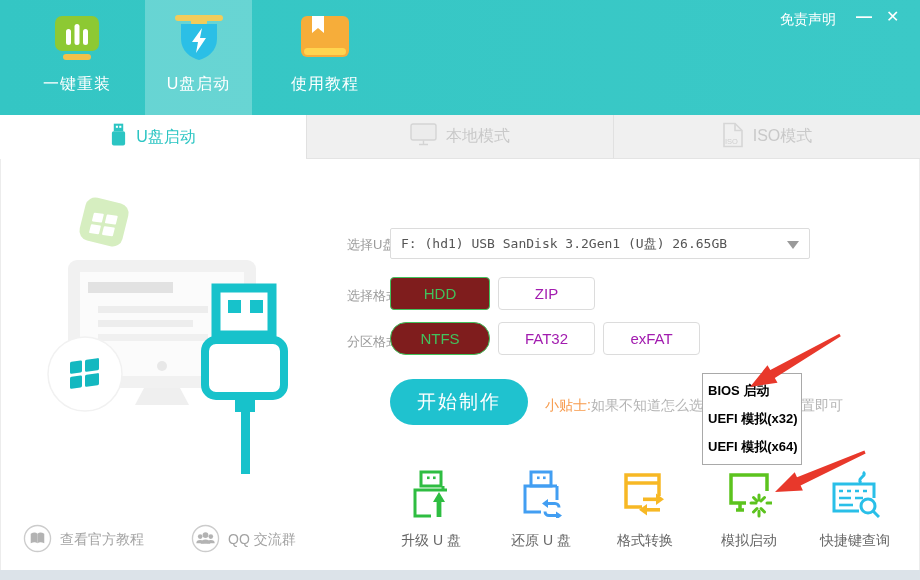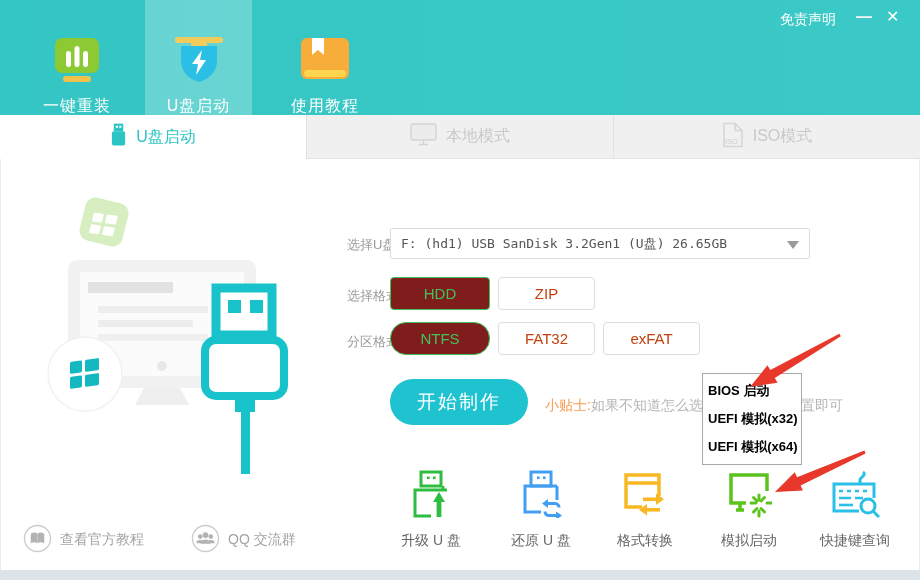--- a/index.html
+++ b/index.html
@@ -5,21 +5,21 @@
   html,body{margin:0;padding:0;}
   body{
     width:920px;height:580px;position:relative;overflow:hidden;
     font-family:"Liberation Sans","DejaVu Sans",sans-serif;
     background:#ffffff;
   }
   
   .header{position:absolute;left:0;top:0;width:920px;height:115px;
     background:linear-gradient(90deg,#34c6c4,#3bc9c7);}
   .nav-item{position:absolute;top:0;height:115px;display:flex;flex-direction:column;
-    align-items:center;box-sizing:border-box;padding-top:37px;cursor:pointer;}
+    align-items:center;box-sizing:border-box;padding-top:15px;cursor:pointer;}
   .nav-item.active{background:rgba(255,255,255,0.25);}
   .nav-item .nav-label{margin-top:9px;color:#ffffff;font-size:16px;letter-spacing:1px;}
   .nav1{left:27px;width:100px;}
   .nav2{left:145px;width:107px;}
   .nav3{left:272px;width:106px;}
   .disclaimer{position:absolute;left:780px;top:11px;color:#ffffff;font-size:14px;cursor:pointer;}
   .win-btn{position:absolute;top:8px;color:#ffffff;font-size:16px;cursor:pointer;line-height:18px;}
   .btn-min{left:856px;font-weight:bold;}
   .btn-close{left:886px;}
   .logo{position:absolute;left:712px;top:44px;display:flex;align-items:flex-start;}
@@ -38,21 +38,21 @@
     box-sizing:border-box;border-left:1px solid #ececec;border-right:1px solid #ececec;}
   .illustration{position:absolute;left:28px;top:178px;width:300px;height:300px;pointer-events:none;}
   .form-label{position:absolute;color:#9b9b9b;font-size:13px;}
   .usb-select{position:absolute;left:390px;top:228px;width:420px;height:31px;box-sizing:border-box;
     border:1px solid #dcdcdc;border-radius:2px;cursor:pointer;background:#fff;}
   .usb-select .val{position:absolute;left:10px;top:0;line-height:30px;
     font-family:"DejaVu Sans Mono","Liberation Mono",monospace;font-size:13px;color:#555;}
   .usb-select .arr{position:absolute;right:10px;top:12px;width:0;height:0;
     border-left:6px solid transparent;border-right:6px solid transparent;border-top:8px solid #9a9a9a;}
   .opt-btn{position:absolute;height:33px;box-sizing:border-box;border:1px solid #dcdcdc;
-    border-radius:4px;background:#ffffff;color:#c2410c;font-size:15px;text-align:center;
+    border-radius:4px;background:#ffffff;color:#a21caf;font-size:15px;text-align:center;
     line-height:31px;cursor:pointer;}
   .opt-btn.selected{border-color:#42c25d;color:#42c25d;background:#7f1d1d;}
   .start-btn{position:absolute;left:390px;top:379px;width:138px;height:46px;border-radius:23px;
     background:#1fc2cf;color:#ffffff;font-size:19px;text-align:center;line-height:46px;
     letter-spacing:2px;cursor:pointer;}
   .tip{position:absolute;left:545px;top:397px;font-size:14px;white-space:nowrap;z-index:1;}
   .tip .tip-label{color:#f79b4d;}
   .tip .tip-text{color:#b5b5b5;}
   .popup{position:absolute;left:702px;top:373px;width:100px;height:92px;background:#ffffff;
     border:1px solid #a9a9a9;box-sizing:border-box;z-index:5;display:flex;flex-direction:column;

